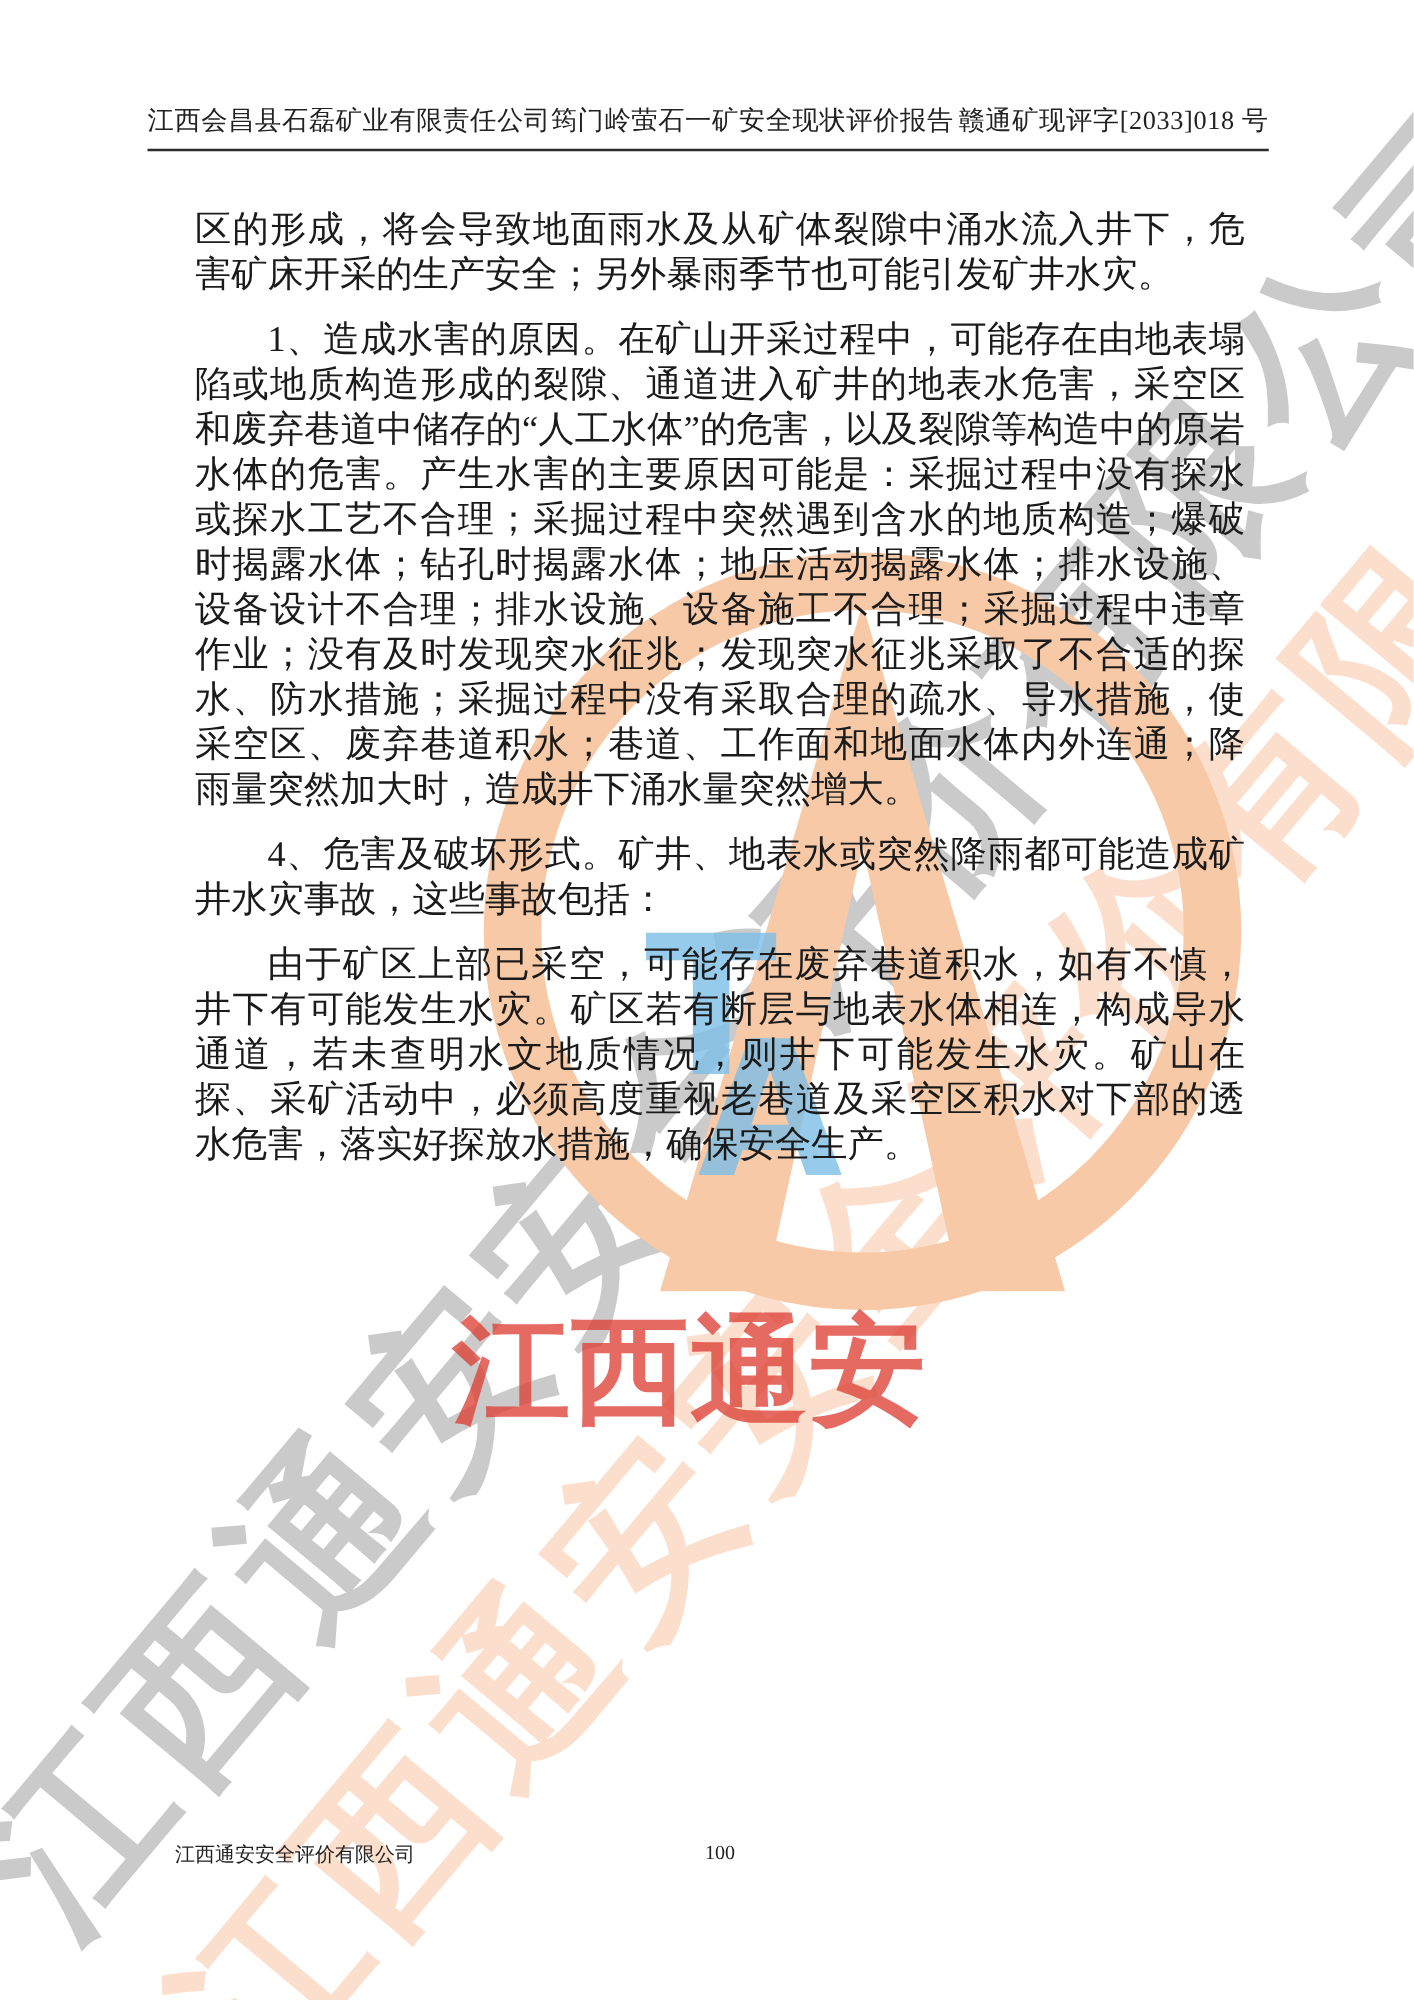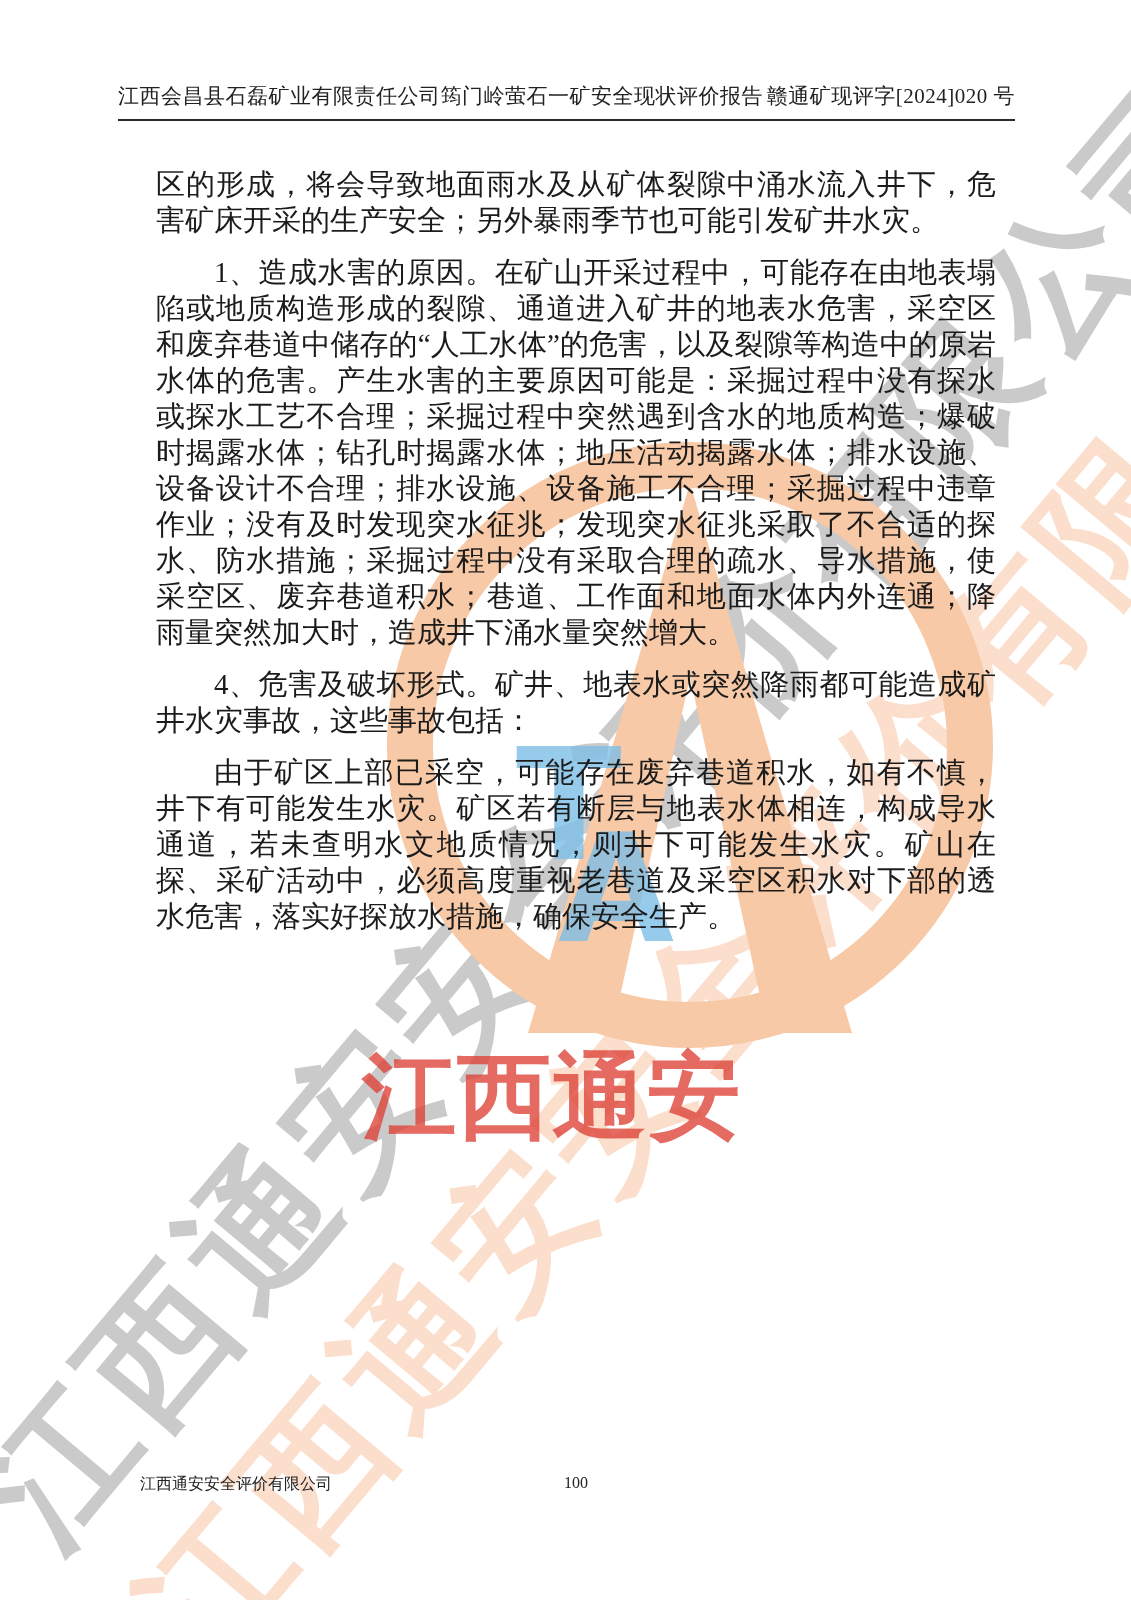--- a/index.html
+++ b/index.html
@@ -85,21 +85,21 @@
 
   <div class="wm wm-ta">
     <span class="ta-t">T</span>
     <span class="ta-a">A</span>
   </div>
 
   <div class="wm wm-red">江西通安</div>
 
   <div class="header">
     <span>江西会昌县石磊矿业有限责任公司筠门岭萤石一矿安全现状评价报告</span>
-    <span>赣通矿现评字[2024]020 号</span>
+    <span>赣通矿现评字[2033]018 号</span>
   </div>
 
   <div class="content">
     <p class="para">区的形成，将会导致地面雨水及从矿体裂隙中涌水流入井下，危害矿床开采的生产安全；另外暴雨季节也可能引发矿井水灾。</p>
     <p class="para indent">1、造成水害的原因。在矿山开采过程中，可能存在由地表塌陷或地质构造形成的裂隙、通道进入矿井的地表水危害，采空区和废弃巷道中储存的“人工水体”的危害，以及裂隙等构造中的原岩水体的危害。产生水害的主要原因可能是：采掘过程中没有探水或探水工艺不合理；采掘过程中突然遇到含水的地质构造；爆破时揭露水体；钻孔时揭露水体；地压活动揭露水体；排水设施、设备设计不合理；排水设施、设备施工不合理；采掘过程中违章作业；没有及时发现突水征兆；发现突水征兆采取了不合适的探水、防水措施；采掘过程中没有采取合理的疏水、导水措施，使采空区、废弃巷道积水；巷道、工作面和地面水体内外连通；降雨量突然加大时，造成井下涌水量突然增大。</p>
     <p class="para indent">4、危害及破坏形式。矿井、地表水或突然降雨都可能造成矿井水灾事故，这些事故包括：</p>
     <p class="para indent">由于矿区上部已采空，可能存在废弃巷道积水，如有不慎，井下有可能发生水灾。矿区若有断层与地表水体相连，构成导水通道，若未查明水文地质情况，则井下可能发生水灾。矿山在探、采矿活动中，必须高度重视老巷道及采空区积水对下部的透水危害，落实好探放水措施，确保安全生产。</p>
   </div>
 
   <div class="footer">

